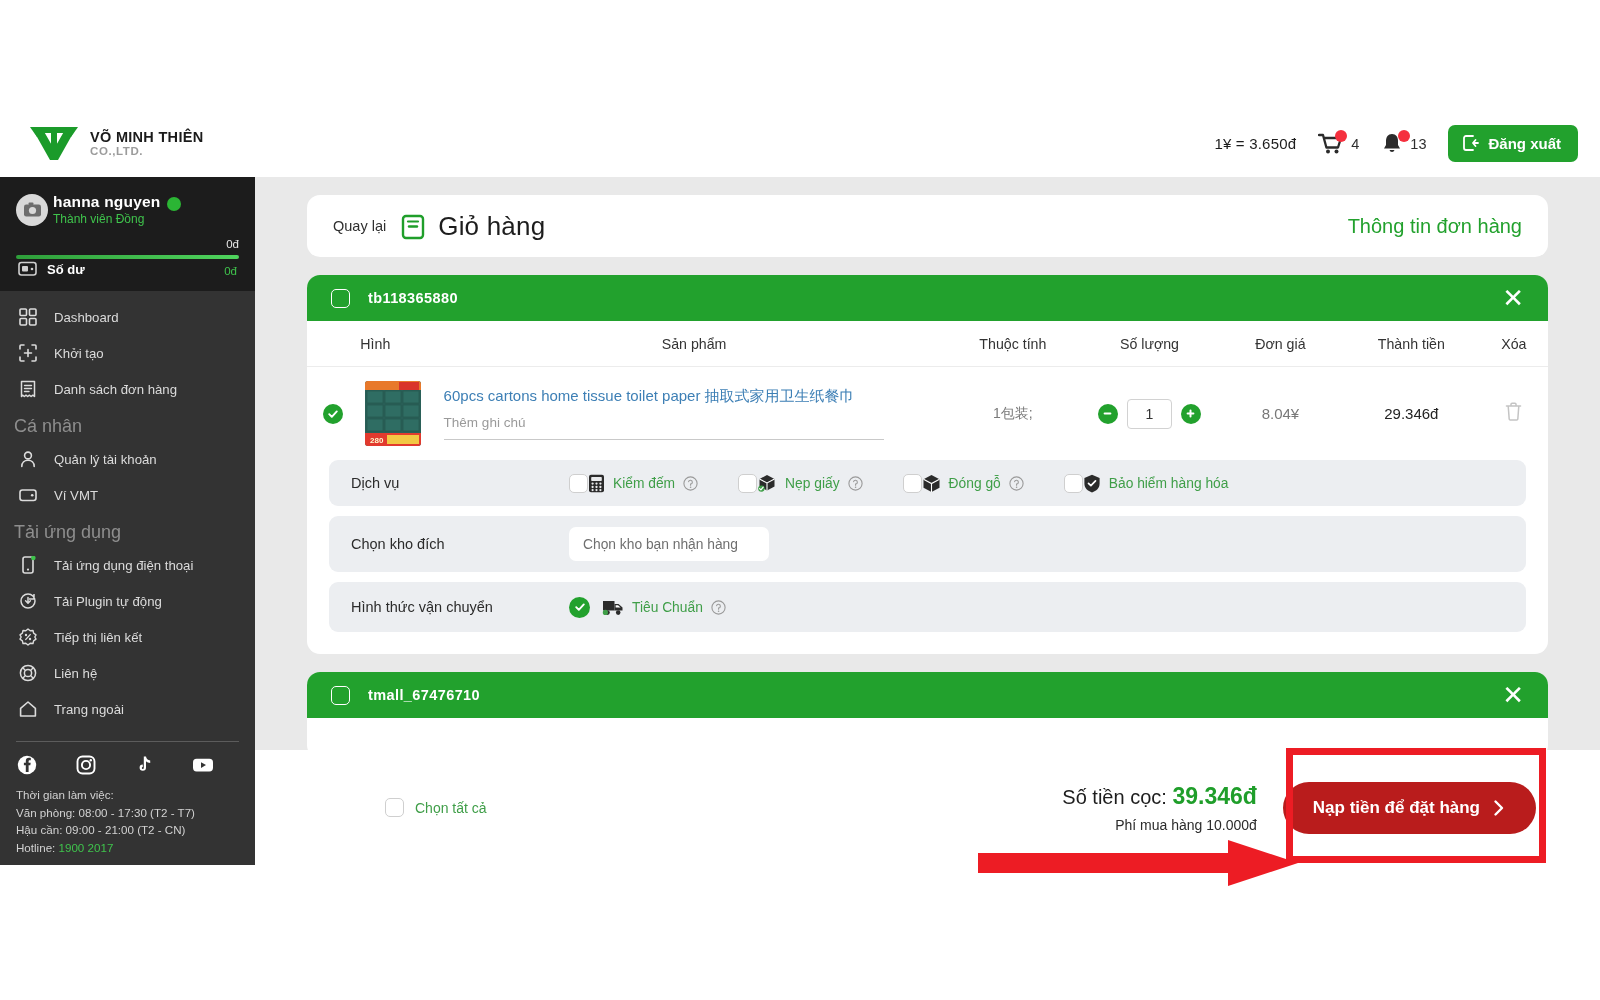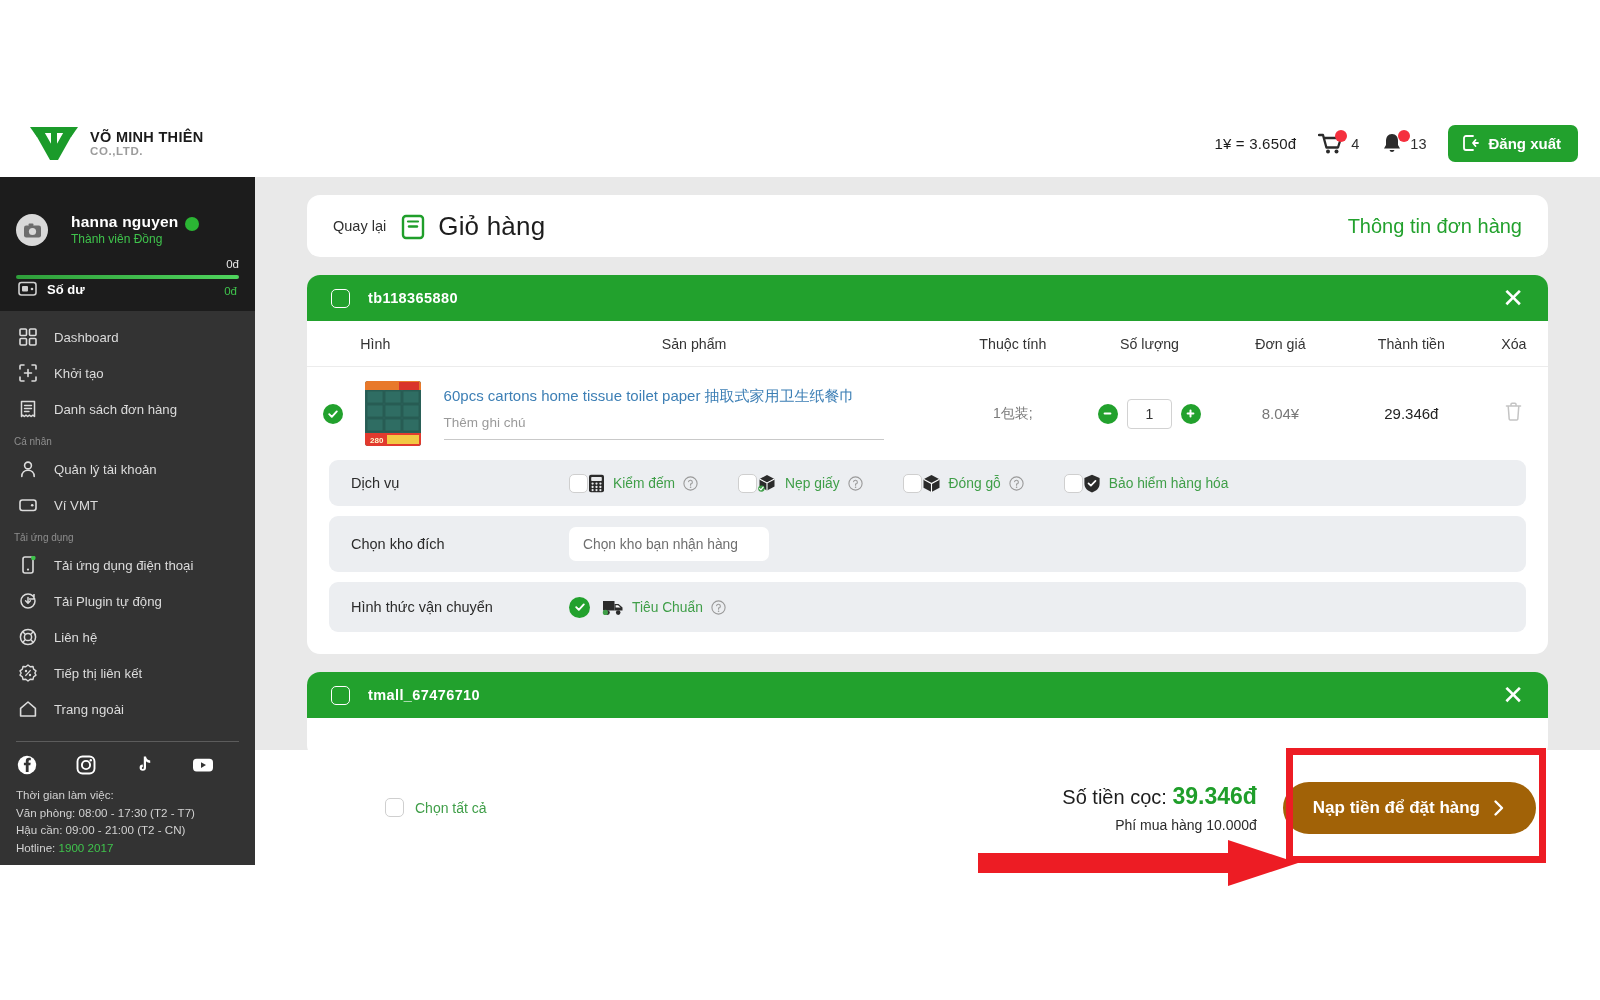--- a/index.html
+++ b/index.html
@@ -36,41 +36,41 @@
     padding:9px 17px 10px 14px; font-size:15px; font-weight:bold; cursor:pointer;
     font-family:"Liberation Sans", sans-serif;
   }
 
   
   .sidebar {
     position:absolute; left:0; top:177px; width:255px; height:688px;
     background:#333333; color:#d8d8d8;
   }
   .sb-user-block { background:#1c1c1c; padding:16px 16px 10px 16px; }
-  .sb-user { display:flex; align-items:flex-end; gap:23px;margin-top:20px; }
+  .sb-user { display:flex; align-items:center; gap:5px; }
   .avatar {
     width:32px; height:32px; border-radius:50%; background:#d9d9d9;
     display:flex; align-items:center; justify-content:center; flex:none;
   }
   .uname { font-size:15.5px; font-weight:bold; color:#ffffff; letter-spacing:.2px; }
   .urole { font-size:12px; color:#3fc34c; margin-top:1px; }
   .verified { width:14px; height:14px; border-radius:50%; background:#2bb534; display:inline-block;
               margin-left:7px; position:relative; top:2px; }
   .bal-amt { text-align:right; font-size:11.5px; color:#e8e8e8; margin-top:12px; }
   .bar { height:4px; border-radius:3px; margin-top:5px;
          background:linear-gradient(90deg,#2e9e3a,#4fd45d); }
   .sodu-row { display:flex; align-items:flex-end; gap:10px; padding:1px 2px 4px 2px; }
   .sodu-label { font-size:13px; font-weight:bold; color:#ffffff; }
   .sodu-val { margin-left:auto; font-size:11.5px; color:#3fc34c; }
 
   .sb-nav { padding-top:8px; }
   .sb-item { display:flex; align-items:center; gap:16px; padding:8px 0 8px 18px; cursor:pointer; }
   .sb-item .lbl { font-size:13.2px; color:#dcdcdc; }
   .sb-ico { width:20px; height:20px; flex:none; display:flex; align-items:center; justify-content:center; }
-  .sb-group { font-size:10px; color:#8e8e8e; padding:9px 0 4px 14px; }
+  .sb-group { font-size:18px; color:#8e8e8e; padding:9px 0 4px 14px; }
 
   .sb-divider { height:1px; background:#5c5c5c; margin:14px 16px 0 16px; }
   .socials { display:flex; gap:0; padding:12px 16px 4px 16px; justify-content:space-between; width:230px;}
   .soc { width:22px; height:22px; display:flex; align-items:center; justify-content:center; cursor:pointer; }
   .hours { padding:6px 4px 0 16px; font-size:11.6px; line-height:1.52; color:#d2d2d2; }
   .hotline-num { color:#3fc34c; }
 
   
   .main { position:absolute; left:255px; top:177px; width:1345px; height:688px; background:#e9e9e9; }
 
@@ -141,21 +141,21 @@
     background:#ffffff; display:flex; align-items:center;
   }
   .bb-left { display:flex; align-items:center; gap:11px; margin-left:130px; }
   .bb-left .lbl { font-size:14px; color:#3f9e48; }
   .bb-right { margin-left:auto; display:flex; align-items:center; gap:0; margin-right:0; }
   .sum { text-align:right; margin-right:26px; }
   .sum-main { font-size:20px; color:#1d1d1d; }
   .sum-main b { color:#1f9e2a; font-size:23px; }
   .sum-sub { font-size:14px; color:#2b2b2b; margin-top:7px; }
   .pay-btn {
-    background:#a16207; color:#fff; border:none; border-radius:26px;
+    background:#b91c1c; color:#fff; border:none; border-radius:26px;
     padding:0 30px; height:52px; font-size:17px; font-weight:bold; cursor:pointer;
     display:flex; align-items:center; gap:12px; font-family:"Liberation Sans",sans-serif;
   }
 
   
   .anno-box {
     position:absolute; left:1286px; top:748px; width:260px; height:115px;
     border:7px solid #ed1c24; background:transparent; pointer-events:none;
   }
   .anno-arrow { position:absolute; left:978px; top:840px; width:320px; height:46px; pointer-events:none; }
@@ -316,38 +316,38 @@
             <path d="M2 9 A7 7 0 1 1 9 16 A7 7 0 0 1 2 9 Z M15 2 V7 H10" fill="none" stroke="#dcdcdc" stroke-width="1.5"></path>
             <path d="M9 5.5 V11 M6.6 8.8 L9 11.2 L11.4 8.8" stroke="#dcdcdc" stroke-width="1.5" fill="none" stroke-linecap="round" stroke-linejoin="round"></path>
           </svg>
         </span>
         <span class="lbl">Tải Plugin tự động</span>
       </div>
 
       <div class="sb-item">
         <span class="sb-ico">
           <svg width="18" height="18" viewBox="0 0 18 18">
-            <circle cx="9" cy="9" r="7.6" fill="none" stroke="#dcdcdc" stroke-width="1.5"></circle>
-            <circle cx="9" cy="9" r="3.6" fill="none" stroke="#dcdcdc" stroke-width="1.5"></circle>
-            <path d="M3.8 3.8 L6.4 6.4 M14.2 3.8 L11.6 6.4 M3.8 14.2 L6.4 11.6 M14.2 14.2 L11.6 11.6" stroke="#dcdcdc" stroke-width="1.4"></path>
-          </svg>
-        </span>
-        <span class="lbl">Liên hệ</span>
-      </div>
-
-      <div class="sb-item">
-        <span class="sb-ico">
-          <svg width="18" height="18" viewBox="0 0 18 18">
             <path d="M9 1 L11.2 2.8 L14 2.5 L14.6 5.2 L17 6.8 L15.8 9 L17 11.2 L14.6 12.8 L14 15.5 L11.2 15.2 L9 17 L6.8 15.2 L4 15.5 L3.4 12.8 L1 11.2 L2.2 9 L1 6.8 L3.4 5.2 L4 2.5 L6.8 2.8 Z" fill="none" stroke="#dcdcdc" stroke-width="1.4" stroke-linejoin="round"></path>
             <path d="M6.8 11.4 L11.2 6.6" stroke="#dcdcdc" stroke-width="1.4" stroke-linecap="round"></path>
             <circle cx="7" cy="7" r="1.2" fill="#dcdcdc"></circle>
             <circle cx="11" cy="11" r="1.2" fill="#dcdcdc"></circle>
           </svg>
         </span>
         <span class="lbl">Tiếp thị liên kết</span>
+      </div>
+
+      <div class="sb-item">
+        <span class="sb-ico">
+          <svg width="18" height="18" viewBox="0 0 18 18">
+            <circle cx="9" cy="9" r="7.6" fill="none" stroke="#dcdcdc" stroke-width="1.5"></circle>
+            <circle cx="9" cy="9" r="3.6" fill="none" stroke="#dcdcdc" stroke-width="1.5"></circle>
+            <path d="M3.8 3.8 L6.4 6.4 M14.2 3.8 L11.6 6.4 M3.8 14.2 L6.4 11.6 M14.2 14.2 L11.6 11.6" stroke="#dcdcdc" stroke-width="1.4"></path>
+          </svg>
+        </span>
+        <span class="lbl">Liên hệ</span>
       </div>
 
       <div class="sb-item">
         <span class="sb-ico">
           <svg width="18" height="18" viewBox="0 0 18 18">
             <path d="M1.6 8.4 L9 2 L16.4 8.4 V16 H1.6 Z" fill="none" stroke="#dcdcdc" stroke-width="1.6" stroke-linejoin="round"></path>
           </svg>
         </span>
         <span class="lbl">Trang ngoài</span>
       </div>

